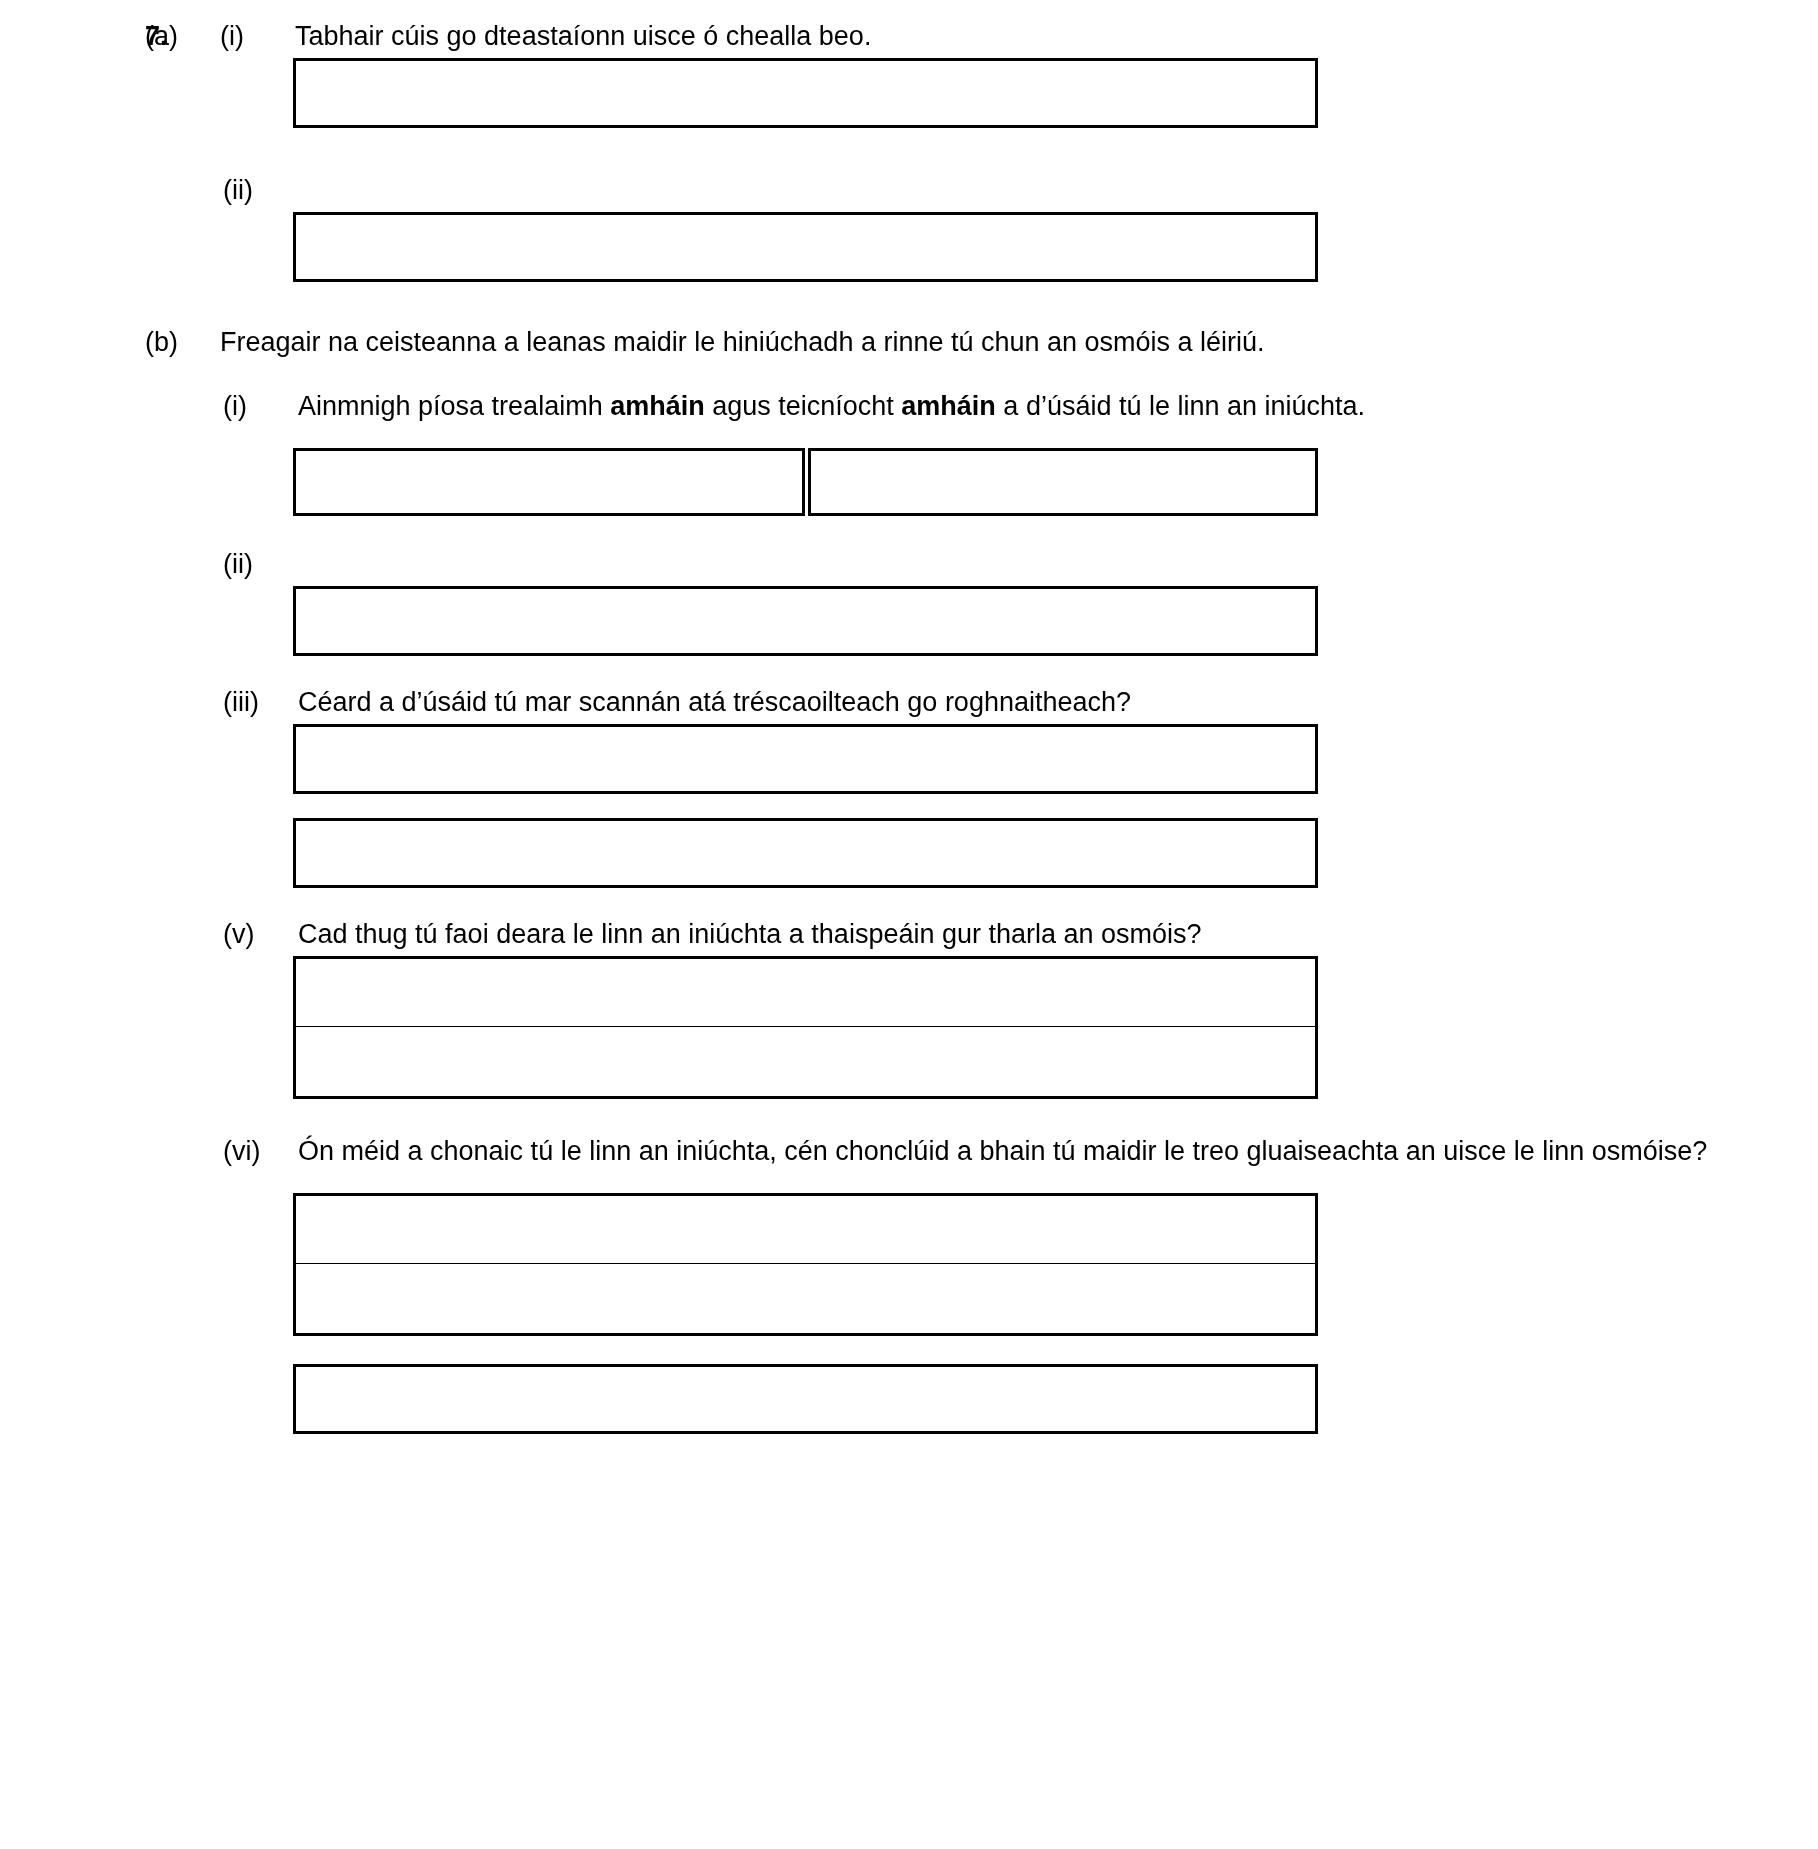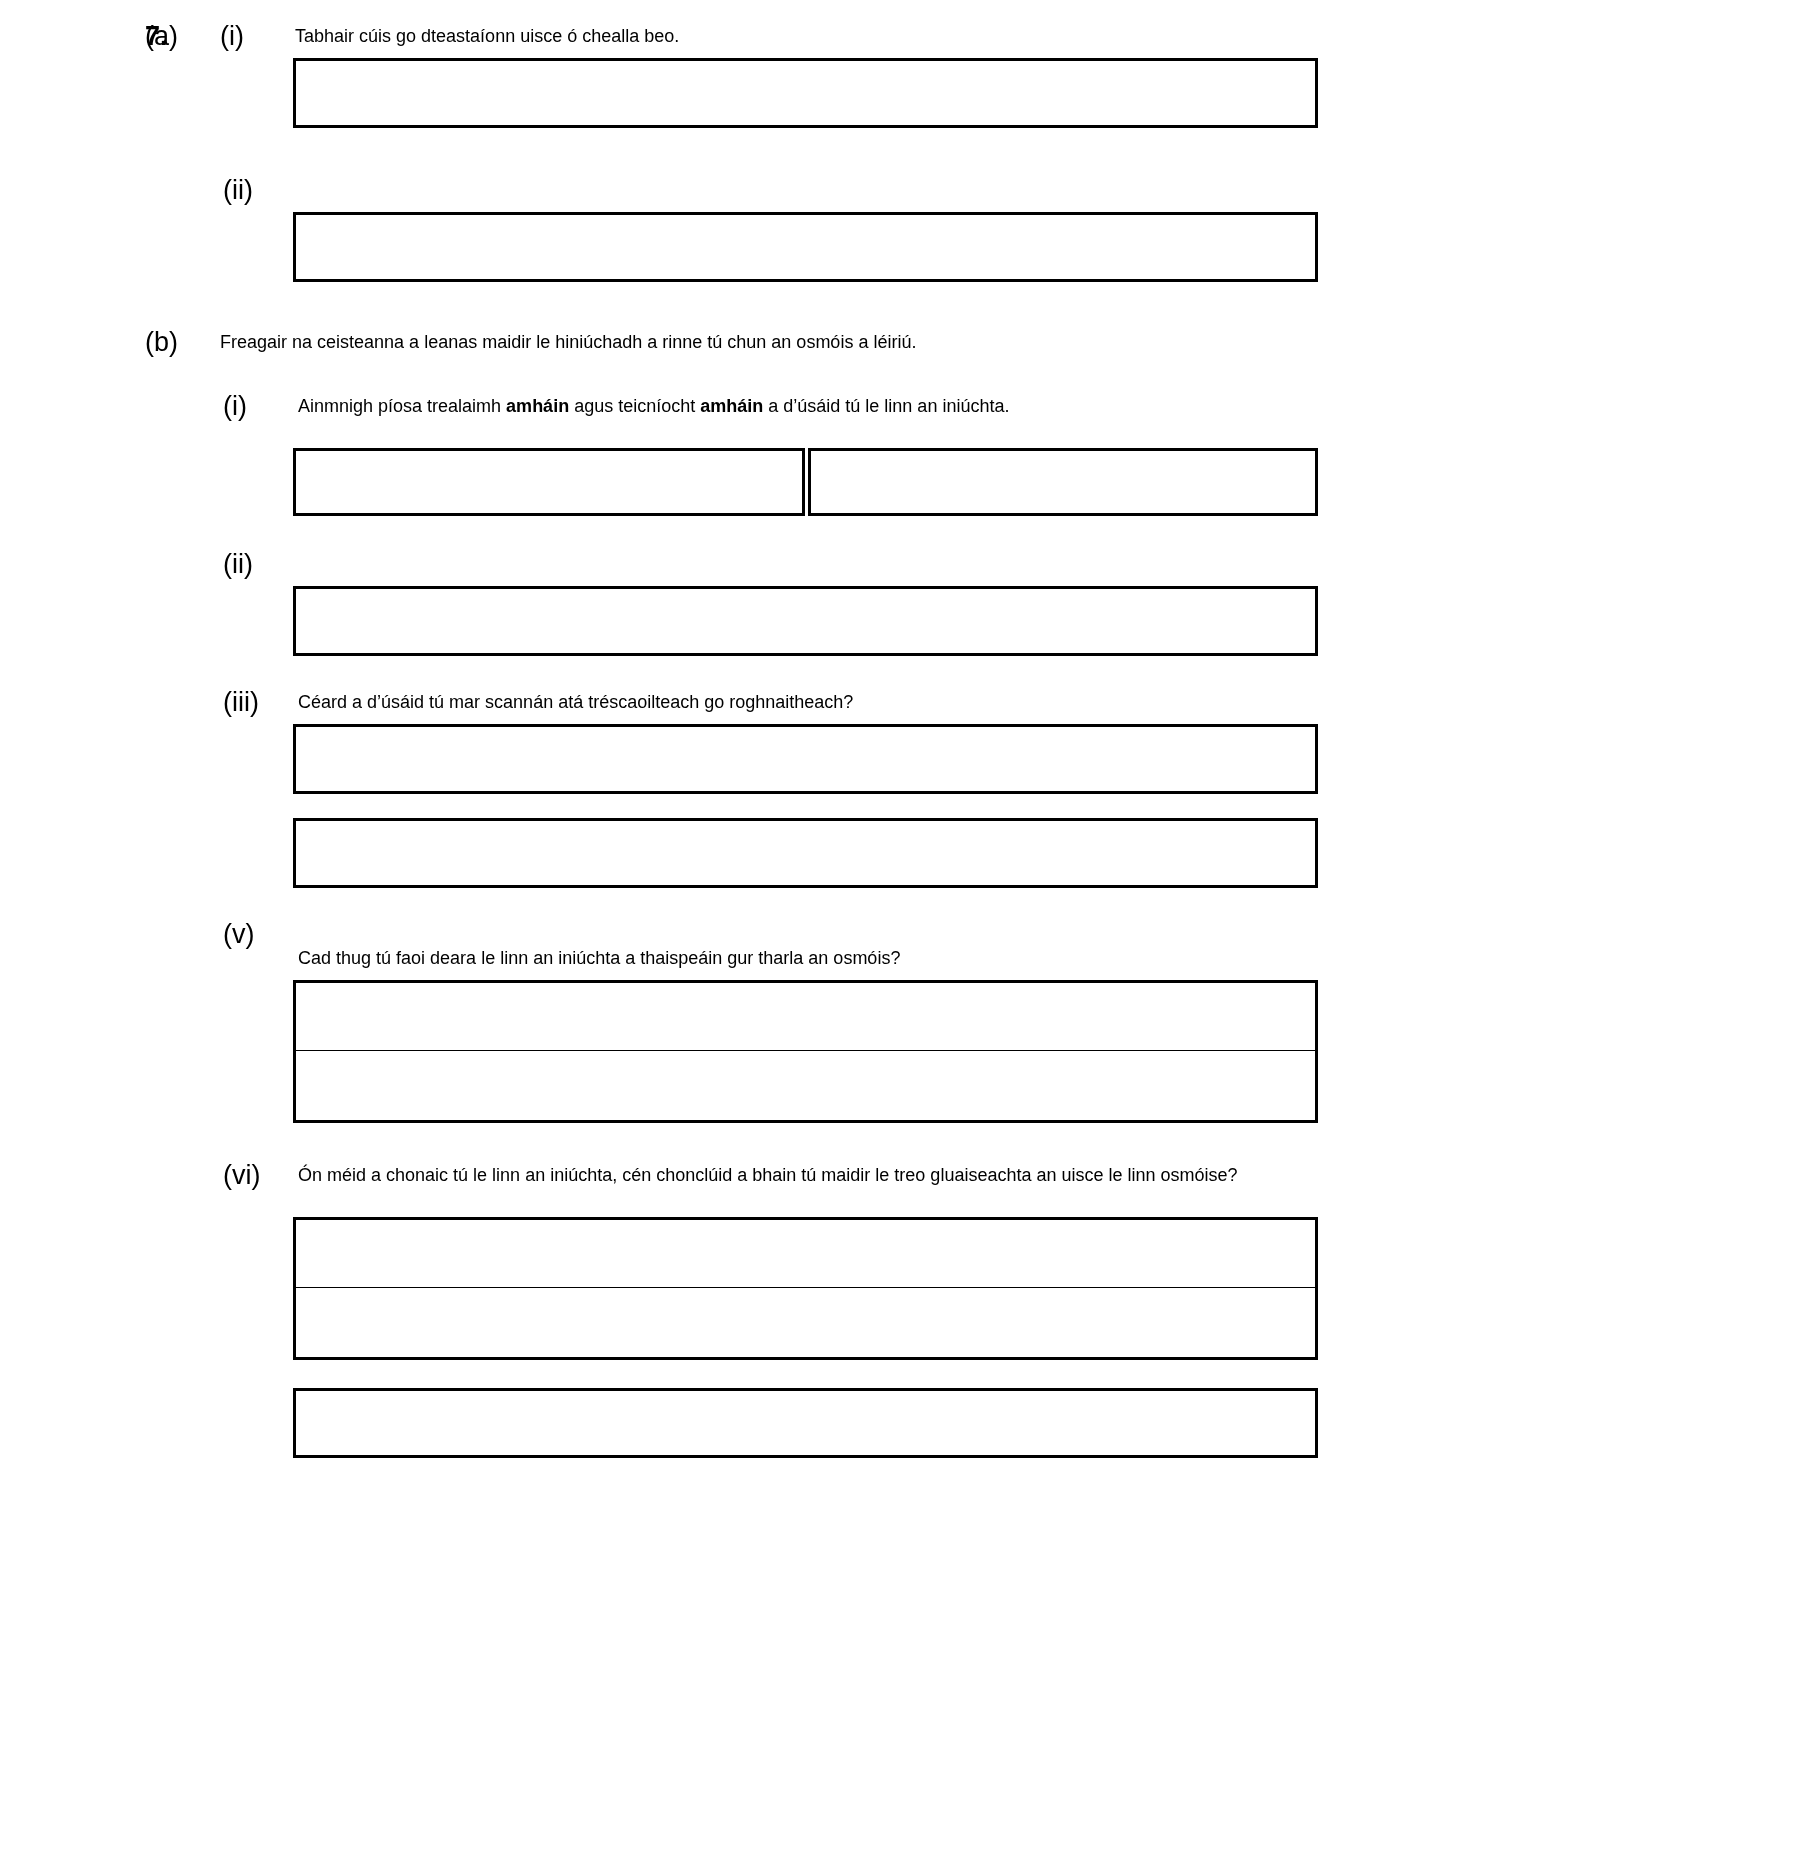--- a/index.html
+++ b/index.html
@@ -47,21 +47,21 @@
     line-height: 44px;
   }
   .col-roman {
     width: 75px;
     flex: 0 0 75px;
     font-size: 27px;
     line-height: 44px;
   }
   .col-text {
     flex: 1 1 auto;
-    font-size: 18px;
+    font-size: 27px;
     line-height: 44px;
     padding-right: 58px;
   }
   .col-text b { font-weight: bold; }
 
   
   .sp-qnum { width: 223px; flex: 0 0 223px; }
 
   
   .boxwrap {
@@ -194,21 +194,21 @@
 
   <div class="boxwrap">
     <div class="abox"></div>
   </div>
 
   <div class="gap-c"></div>
 
   <div class="qrow">
     <div class="sp-qnum"></div>
     <div class="col-roman">(v)</div>
-    <div class="col-text" style="padding-right:16px;margin-top:24px;">Cad thug tú faoi deara le linn an iniúchta a thaispeáin gur tharla an osmóis?</div>
+    <div class="col-text" style="padding-right:16px;">Cad thug tú faoi deara le linn an iniúchta a thaispeáin gur tharla an osmóis?</div>
   </div>
 
   <div class="boxwrap">
     <div class="abox-multi">
       <div class="innerline"></div>
       <div class="innerline"></div>
     </div>
   </div>
 
   <div class="gap-f"></div>

